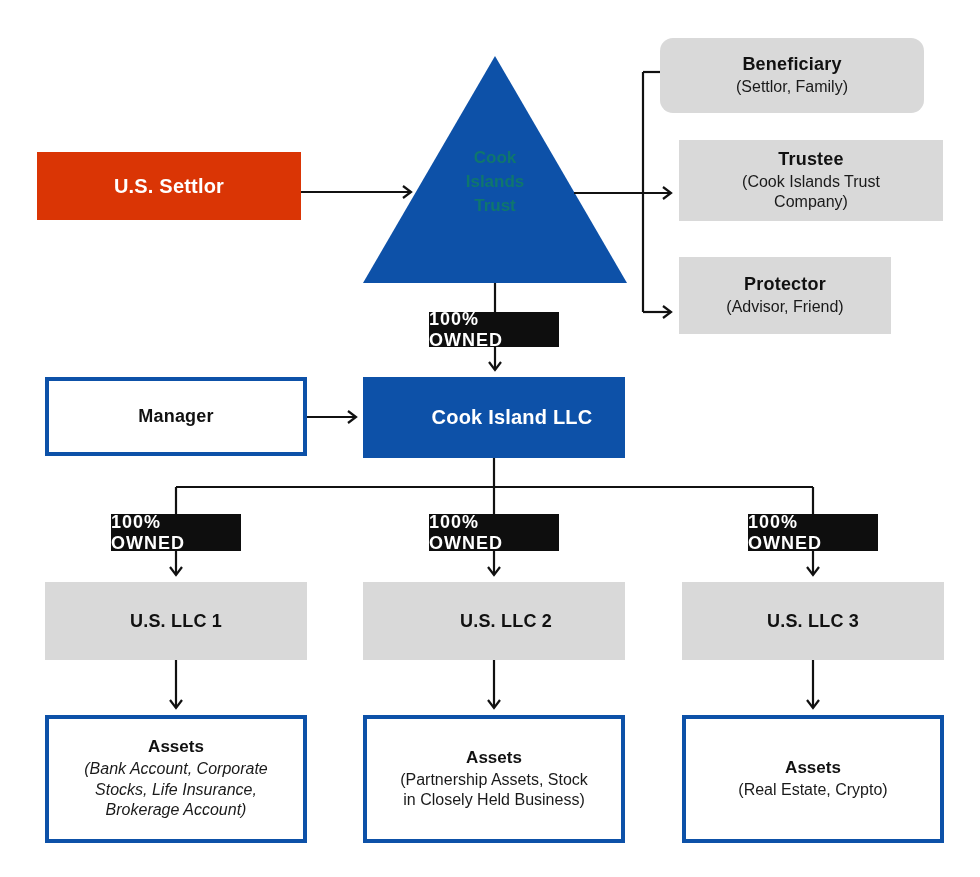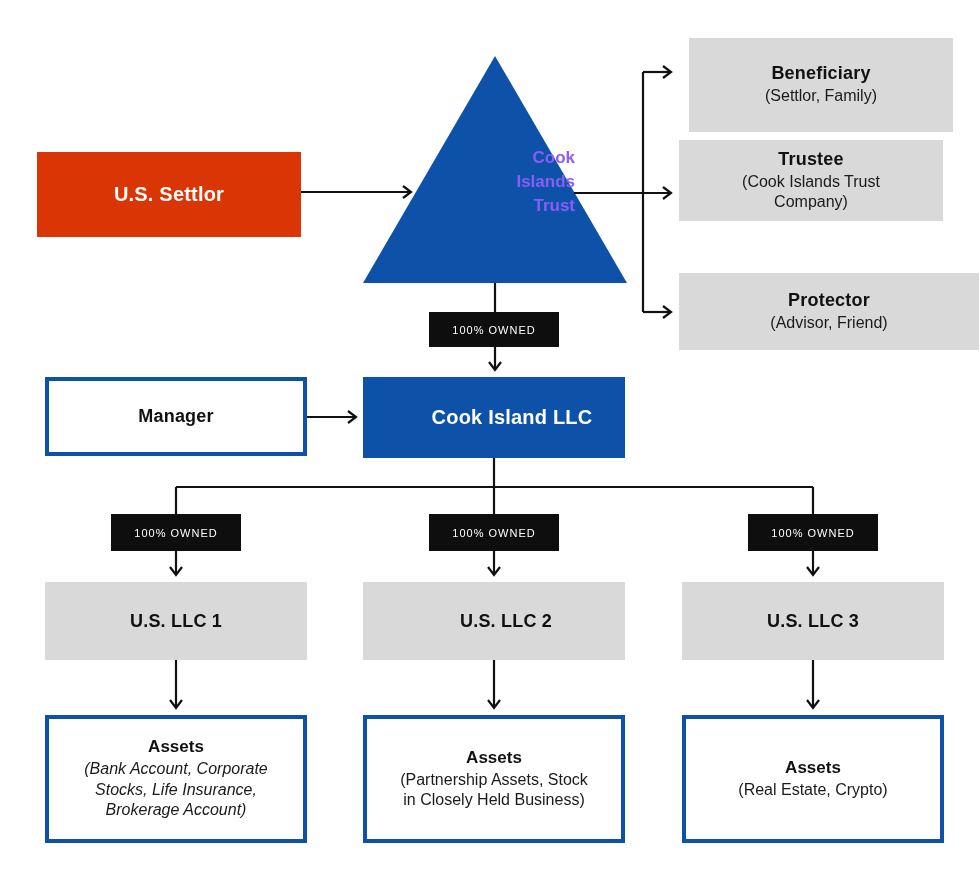--- a/index.html
+++ b/index.html
@@ -13,23 +13,23 @@
         text-align:center;box-sizing:border-box;}
   .fill-red{background:var(--red);color:#ffffff;}
   .fill-blue{background:var(--blue);color:#ffffff;}
   .fill-gray{background:var(--gray);color:var(--ink);}
   .outline-blue{background:#ffffff;border:4px solid var(--blue);color:var(--ink);}
   .title-lg{font-weight:bold;font-size:20px;letter-spacing:.2px;}
   .title-md{font-weight:bold;font-size:18px;letter-spacing:.2px;}
   .title-sm{font-weight:bold;font-size:17px;}
   .sub{font-size:16px;line-height:1.28;color:#1a1a1a;margin-top:2px;}
   .badge{position:absolute;background:var(--badge);color:#ffffff;display:flex;align-items:center;justify-content:center;
-         font-size:11px;font-weight:normal;letter-spacing:1px;box-sizing:border-box;}
-  .tri-label{position:absolute;color:#8b5cf6;font-weight:bold;font-size:17px;line-height:24px;
-             text-align:right;white-space:pre-line;}
+         font-size:18px;font-weight:bold;letter-spacing:1px;box-sizing:border-box;}
+  .tri-label{position:absolute;color:#0f766e;font-weight:bold;font-size:17px;line-height:24px;
+             text-align:center;white-space:pre-line;}
   .w-narrow{max-width:196px;}
   .w-mid{max-width:226px;font-style:italic;}
 </style>
 </head>
 <body>
 
 <div id="canvas">
 
   <svg id="wires" viewBox="0 0 980 877" xmlns="http://www.w3.org/2000/svg">
     <defs>
@@ -67,35 +67,35 @@
       <path d="M176,660 V708" marker-end="url(#arrow)"></path>
       <path d="M494,660 V708" marker-end="url(#arrow)"></path>
       <path d="M813,660 V708" marker-end="url(#arrow)"></path>
     </g>
   </svg>
 
   <div class="tri-label" style="left:415px;top:146px;width:160px;">Cook
 Islands
 Trust</div>
 
-  <div class="node fill-red" style="left:37px;top:152px;width:264px;height:85px;">
+  <div class="node fill-red" style="left:37px;top:152px;width:264px;height:68px;">
     <div class="title-lg">U.S. Settlor</div>
   </div>
 
-  <div class="node fill-gray" style="left:689px;top:38px;width:264px;height:94px;">
+  <div class="node fill-gray" style="left:660px;top:38px;width:264px;height:75px;border-radius:13px;">
     <div class="title-md">Beneficiary</div>
     <div class="sub">(Settlor, Family)</div>
   </div>
 
   <div class="node fill-gray" style="left:679px;top:140px;width:264px;height:81px;">
     <div class="title-md">Trustee</div>
     <div class="sub w-narrow">(Cook Islands Trust Company)</div>
   </div>
 
-  <div class="node fill-gray" style="left:679px;top:273px;width:300px;height:77px;">
+  <div class="node fill-gray" style="left:679px;top:257px;width:212px;height:77px;">
     <div class="title-md">Protector</div>
     <div class="sub">(Advisor, Friend)</div>
   </div>
 
   <div class="badge" style="left:429px;top:312px;width:130px;height:35px;">100% OWNED</div>
 
   <div class="node outline-blue" style="left:45px;top:377px;width:262px;height:79px;">
     <div class="title-md">Manager</div>
   </div>
 

